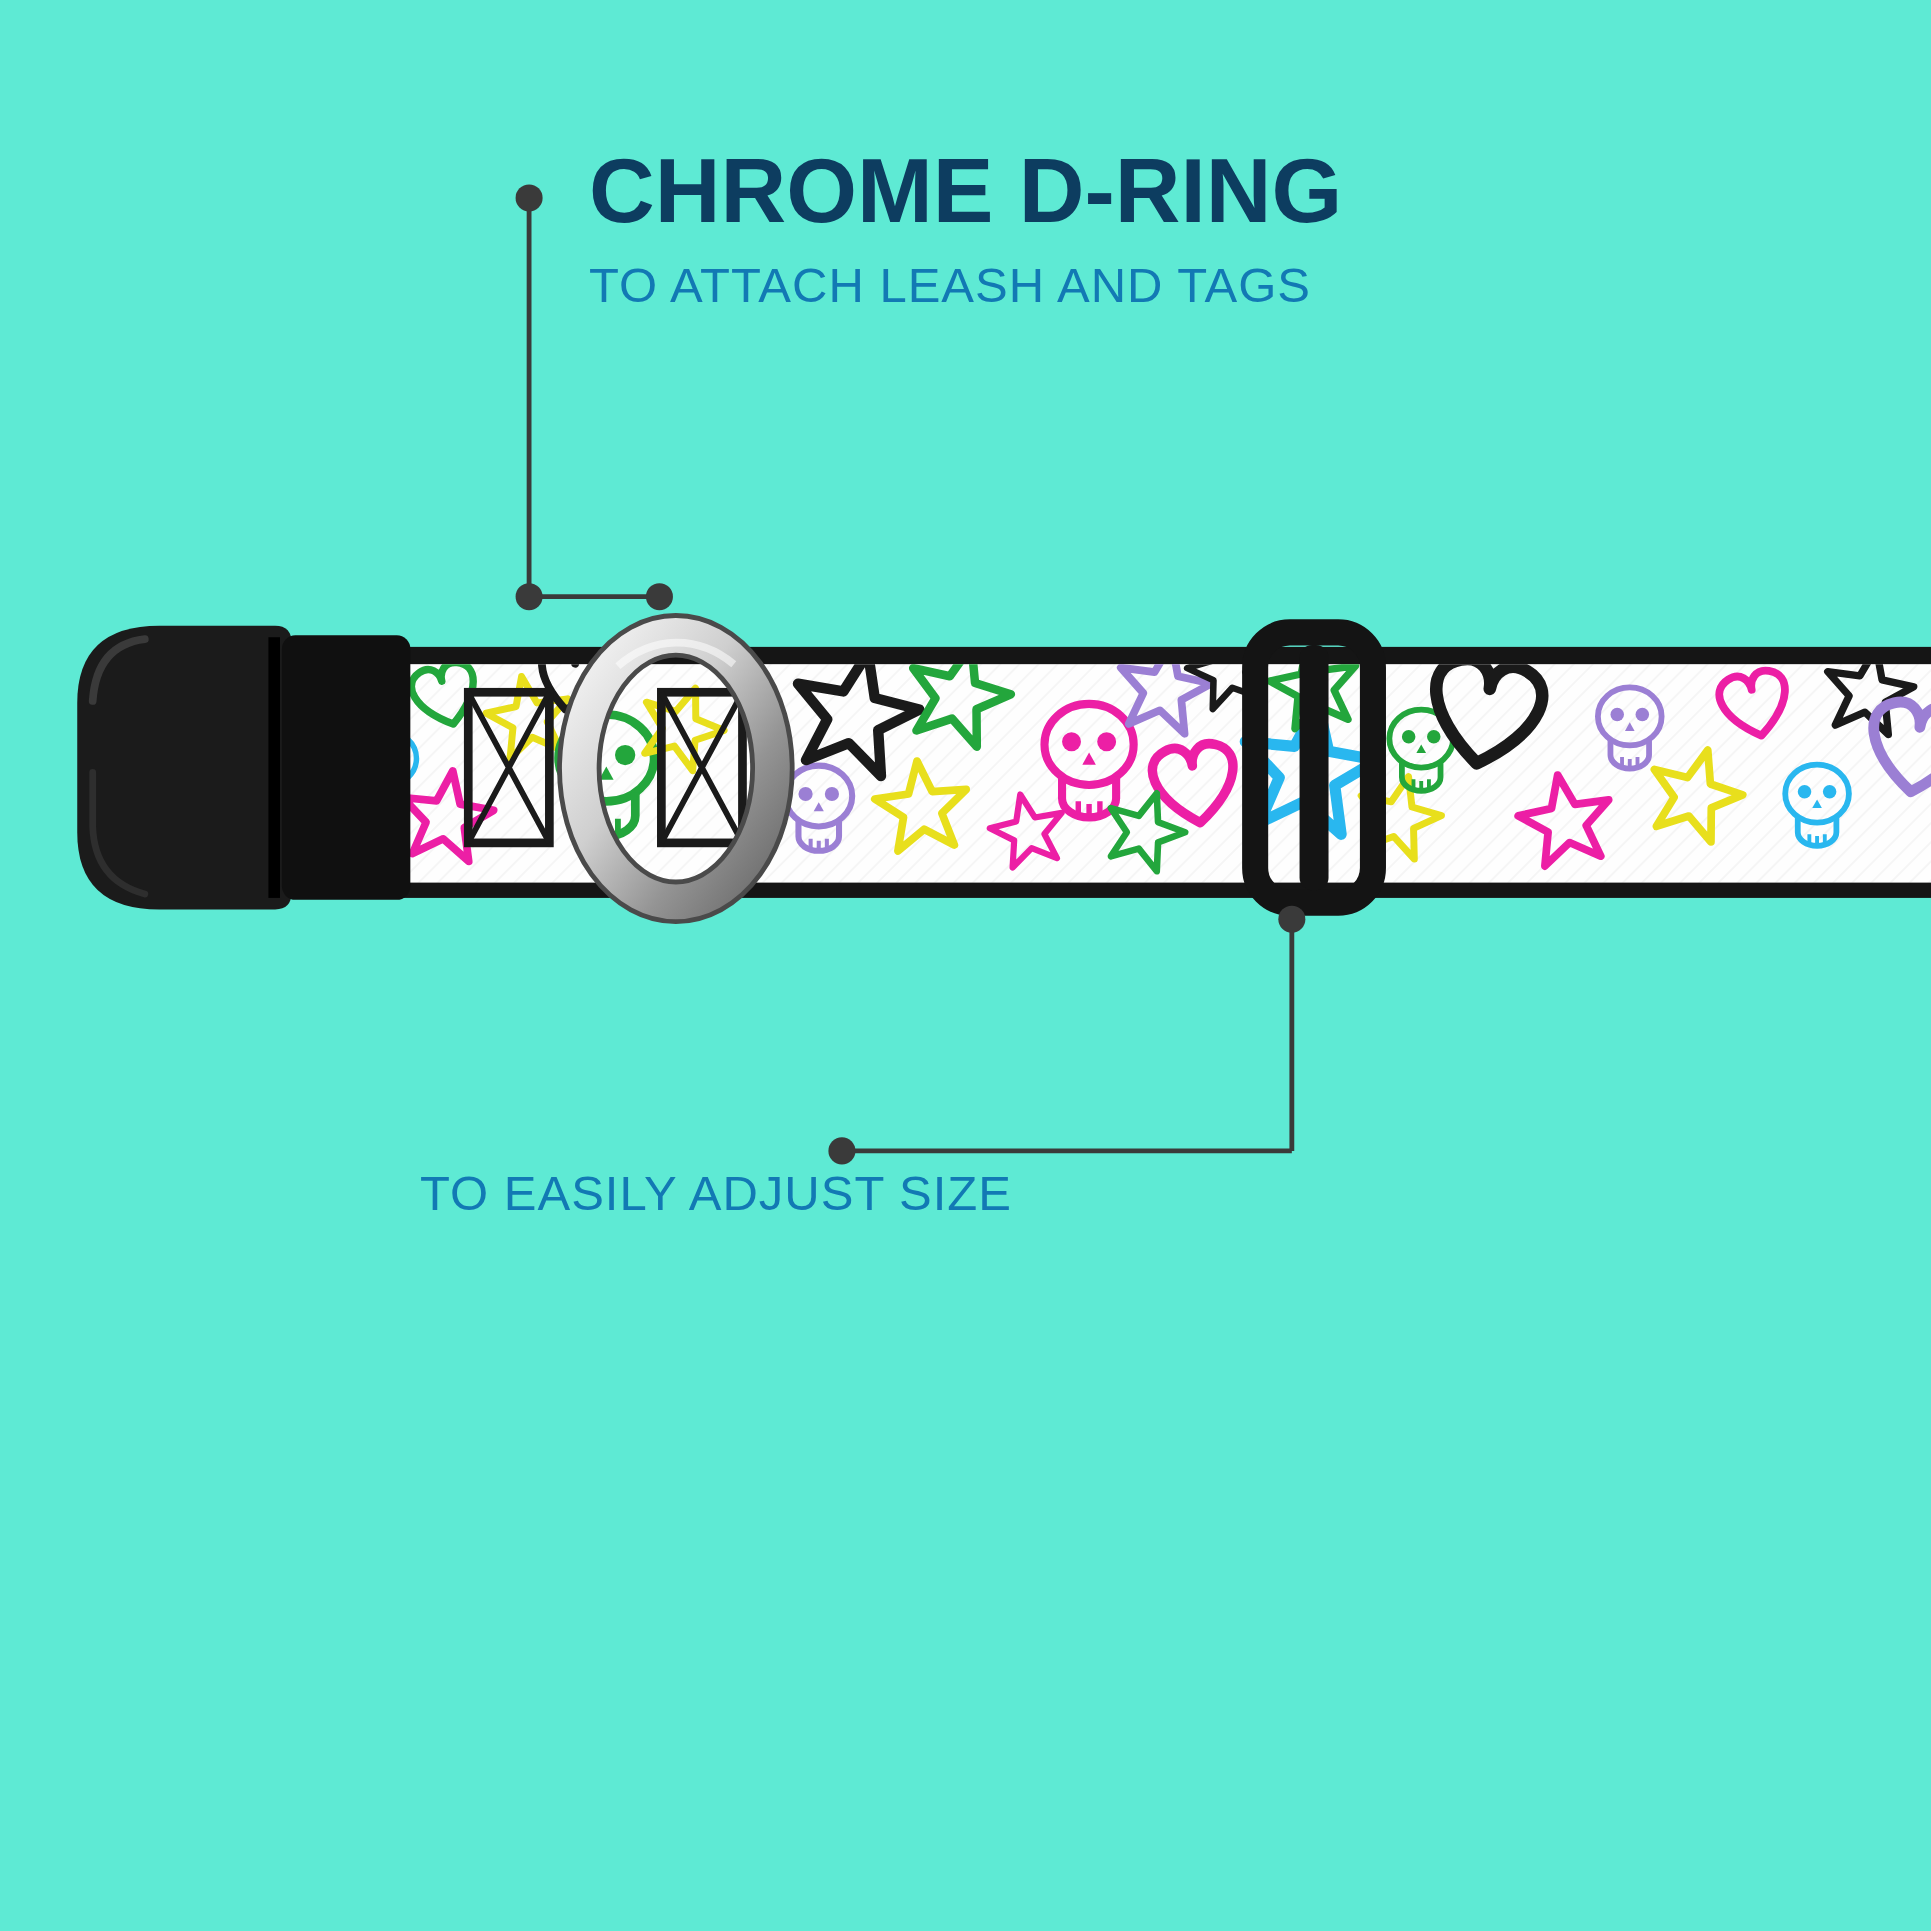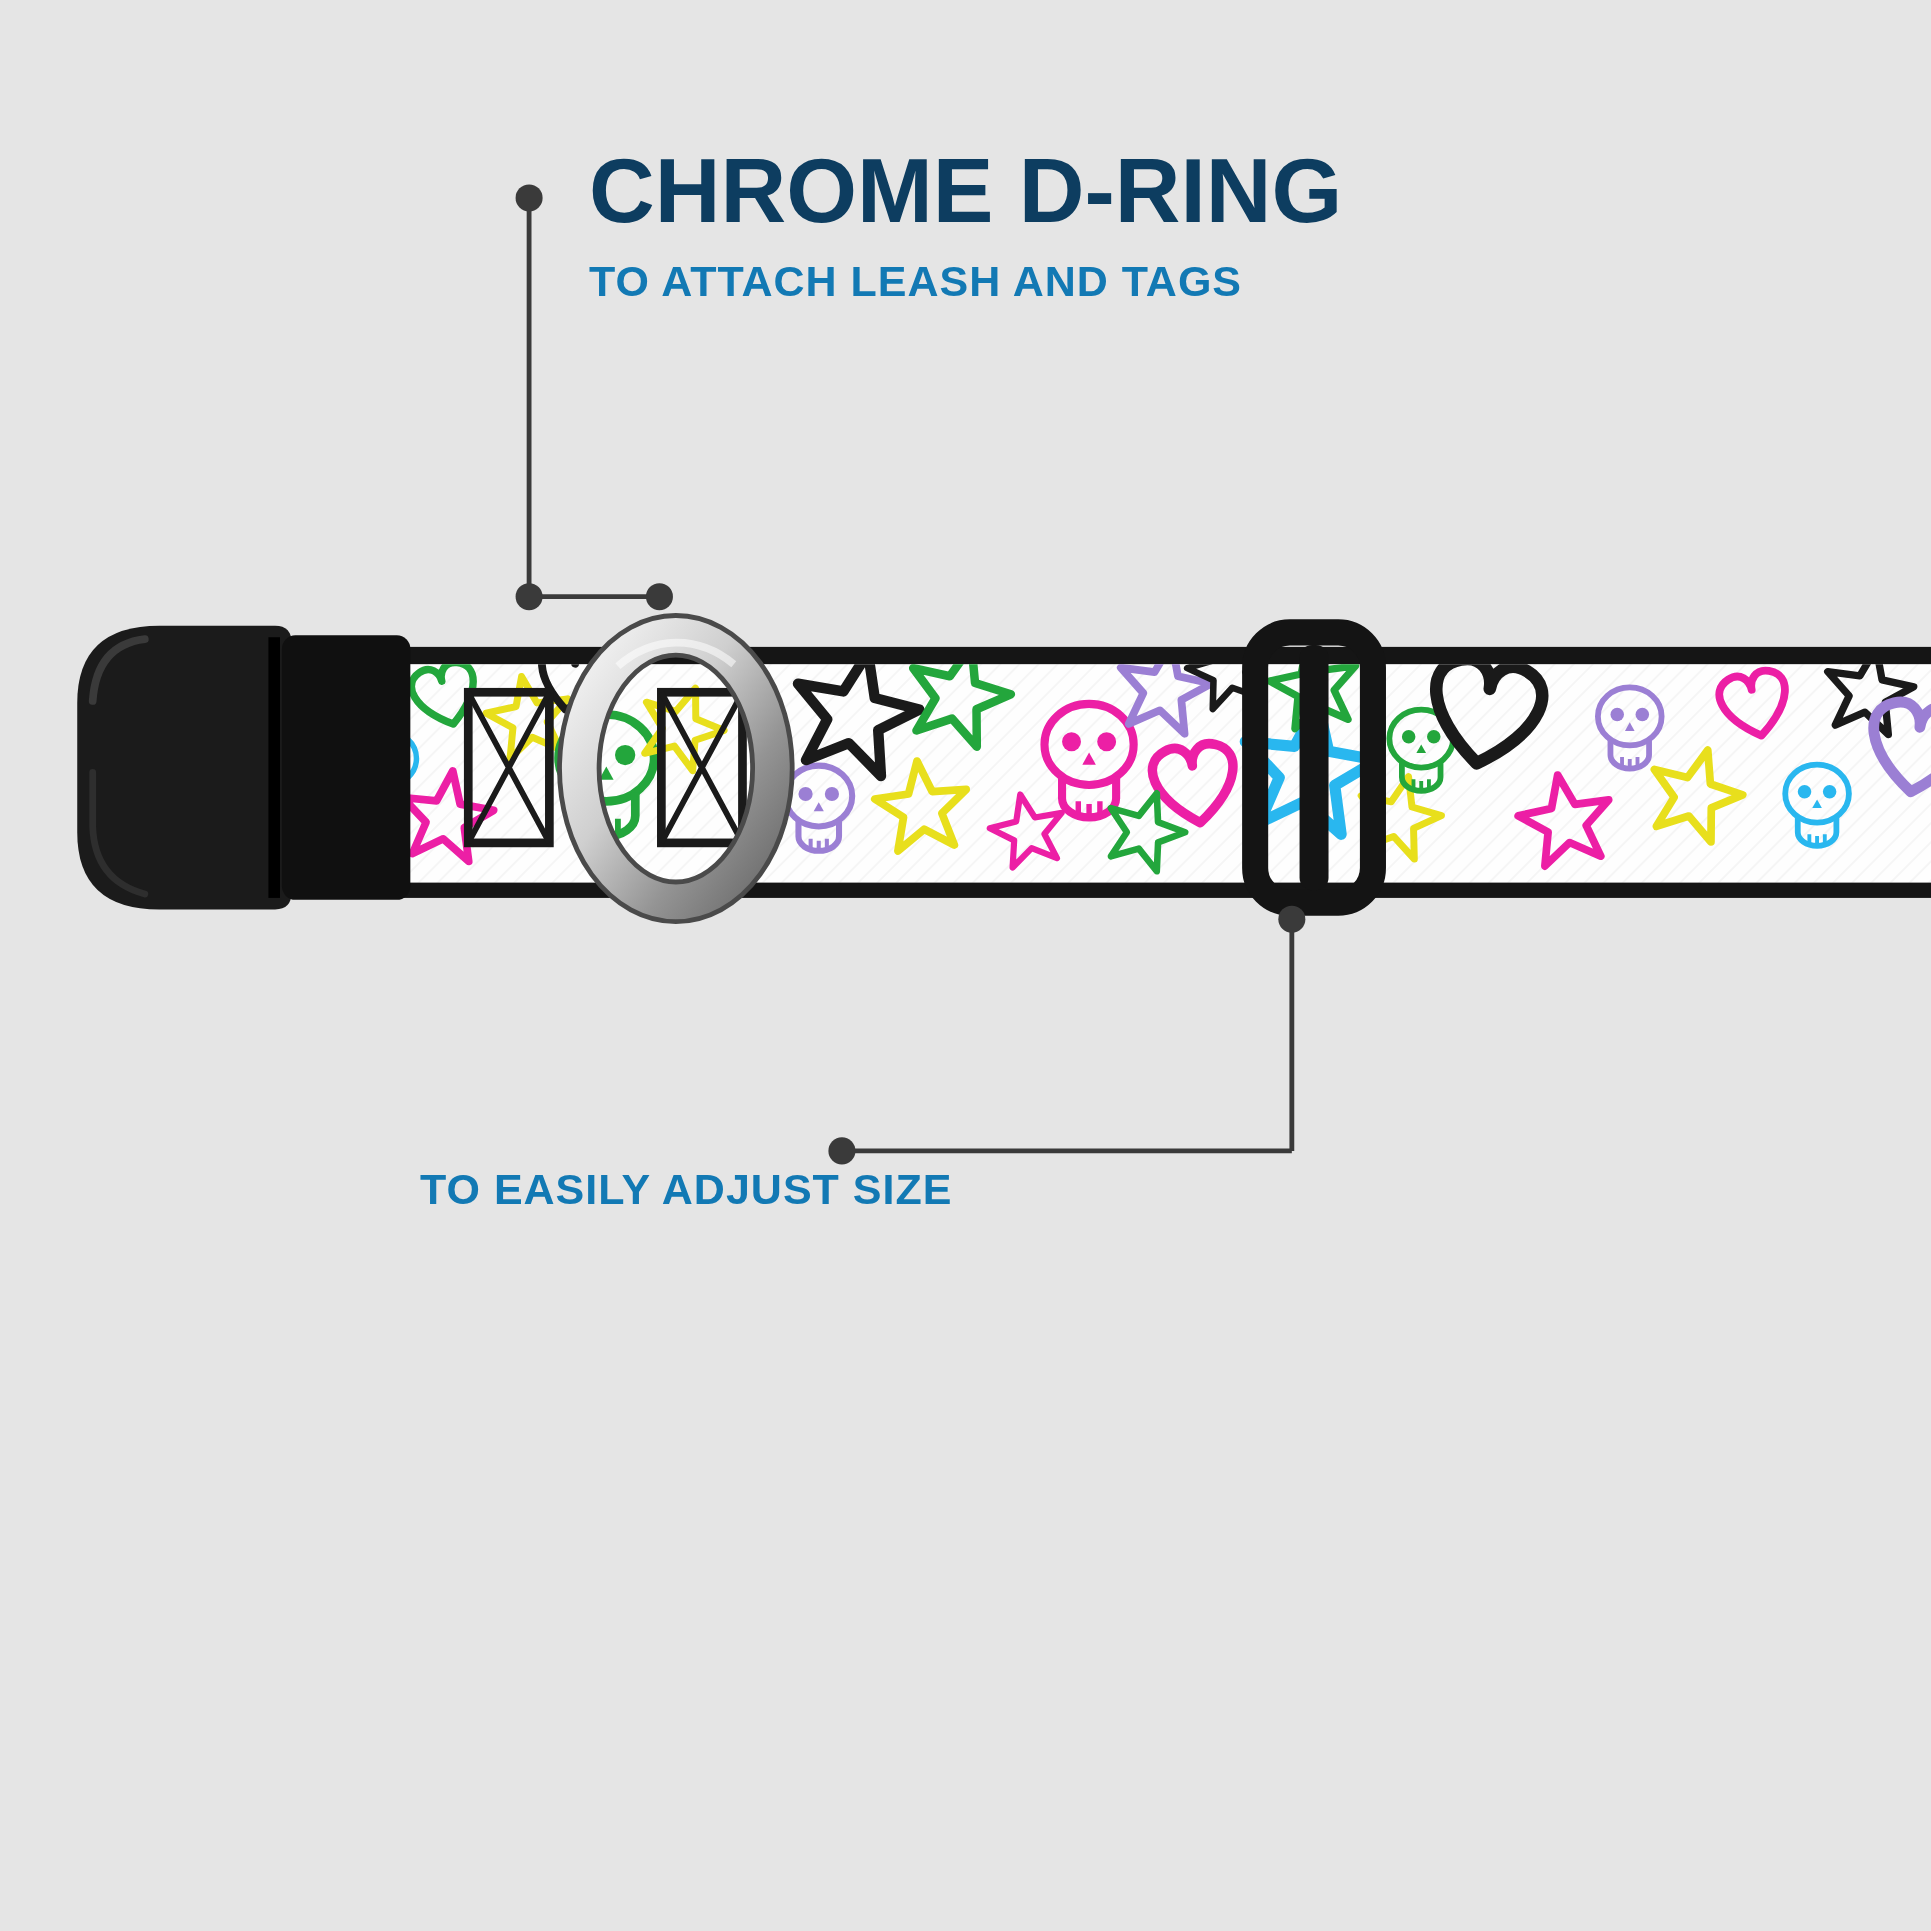--- a/index.html
+++ b/index.html
@@ -1,35 +1,35 @@
 <!DOCTYPE html>
 <html style="--title-text: #0d3d60; --subtitle-text: #1279b4; --callout-line: #3a3a3a; --buckle-black: #161616; --strap-white: #fdfdfd; --chrome-light: #f5f5f5; --chrome-dark: #6b6b6b; --doodle-pink: #ec1fa5; --doodle-yellow: #e8df1c; --doodle-green: #23a63c; --doodle-blue: #29b7ef; --doodle-purple: #9b7fd4; --doodle-black: #1a1a1a;"><head>
 <meta charset="utf-8">
 <style>
   html,body{margin:0;padding:0;background:#ffffff;}
   #stage{
     position:relative;
     width:1931px;height:1931px;
-    background:#e5e5e5;
+    background:#5eead4;
     overflow:hidden;
     font-family:"Liberation Sans", sans-serif;
   }
   #artwork{position:absolute;left:0;top:0;}
   .callout{position:absolute;}
   .co-title{
     font-weight:bold;
     font-size:91px;
     letter-spacing:0px;
     color:var(--title-text,#0d3d60);
     line-height:1.0;
     white-space:nowrap;
   }
   .co-sub{
-    font-weight:bold;
-    font-size:43px;
+    font-weight:normal;
+    font-size:49px;
     letter-spacing:1px;
     color:var(--subtitle-text,#1279b4);
     margin-top:21px;
     white-space:nowrap;
   }
   #callout-dring{left:589px;top:145px;}
   #callout-loop{left:420px;top:1144px;}
 </style>
 </head>
 <body>

